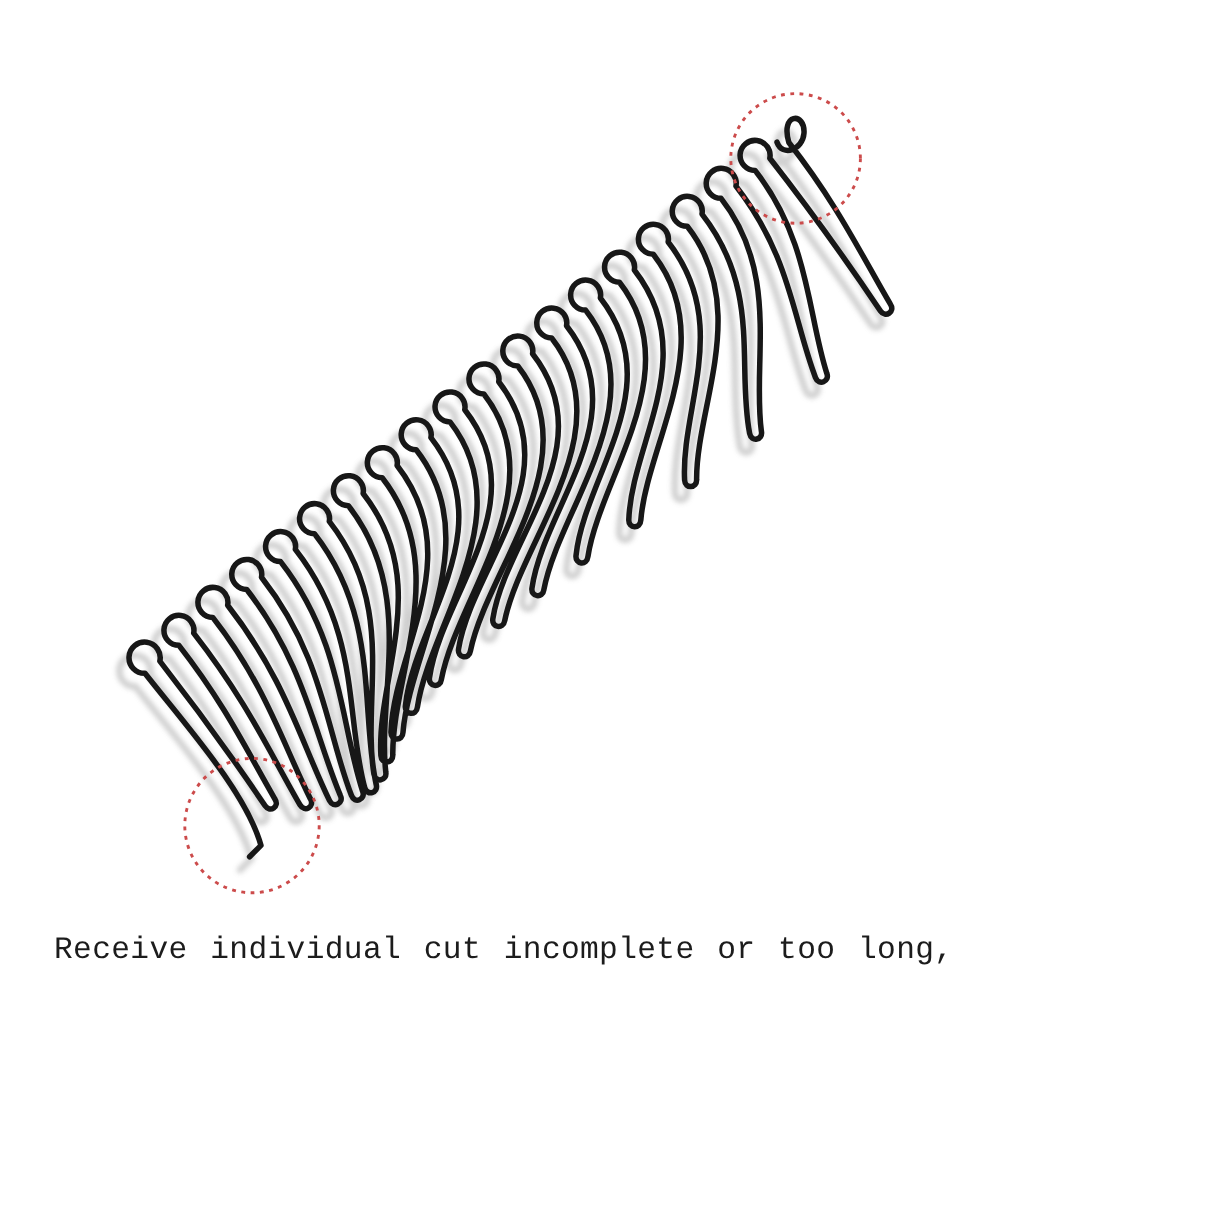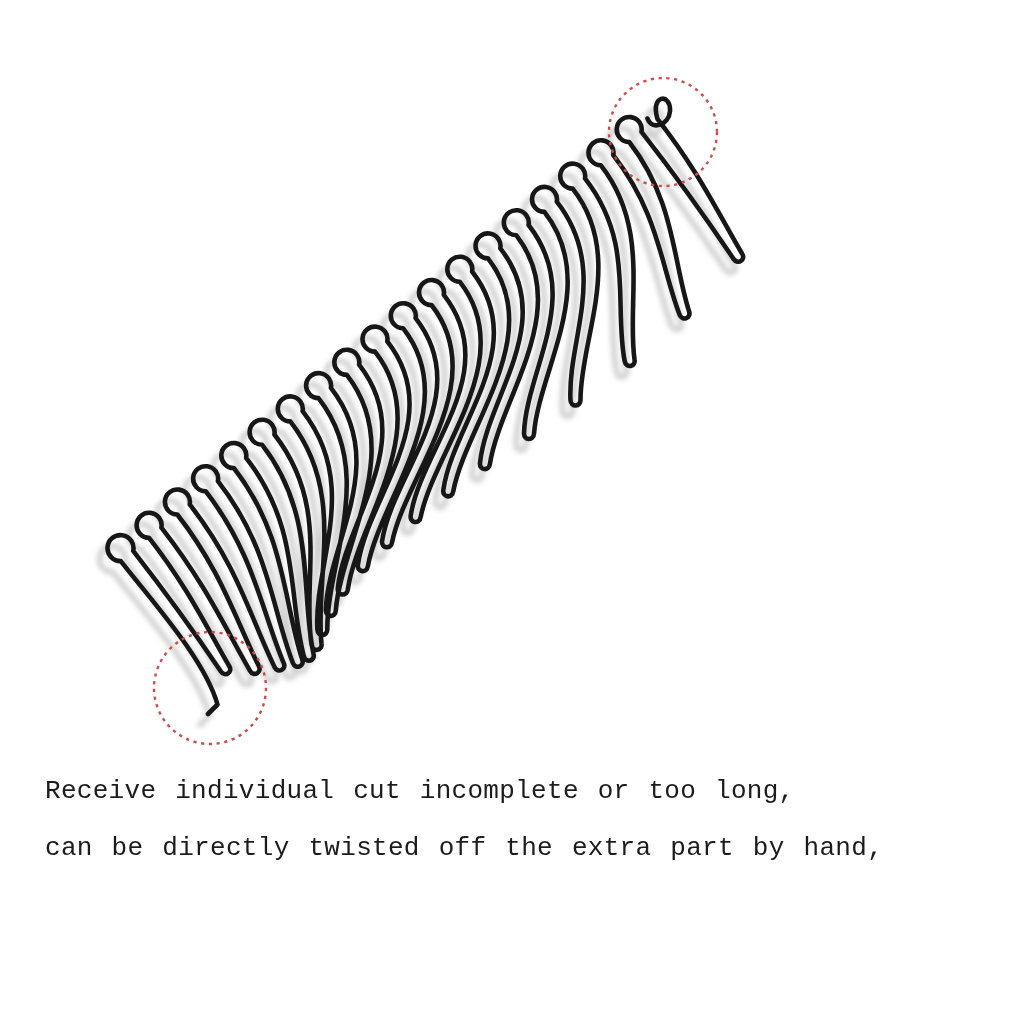--- a/index.html
+++ b/index.html
@@ -44,16 +44,15 @@
       </filter>
     </defs>
     <path id="comb-shadow" fill="none" filter="url(#softblur)" d="M 208.0 714.0 L 217.5 704.5 C 205 660 154.7 604.4 120.8 561.1 A 13 13 0 1 1 133.2 550.9 C 172.0 600.6 195.7 634.2 220.9 671.5 C 225.0 677.7 233.3 672.1 229.1 665.9 C 206.5 626.9 187.9 587.5 149.1 537.8 A 12.5 12.5 0 1 1 161.4 527.6 C 205.4 583.9 224.5 626.6 250.0 670.8 C 253.8 677.3 262.4 672.3 258.7 665.8 C 235.8 620.1 221.3 570.8 177.3 514.5 A 12.5 12.5 0 1 1 189.7 504.4 C 237.8 565.9 250.2 617.0 274.6 667.2 C 277.9 673.9 286.9 669.5 283.6 662.8 C 261.9 611.3 253.6 552.8 205.6 491.2 A 12.5 12.5 0 1 1 217.9 481.1 C 269.6 547.3 271.3 607.0 292.9 663.0 C 295.5 670.0 304.9 666.4 302.2 659.4 C 283.5 602.4 285.5 534.2 233.8 468.0 A 12.5 12.5 0 1 1 246.1 457.8 C 300.7 527.6 287.5 595.2 303.9 656.3 C 305.8 663.6 315.5 661.0 313.5 653.8 C 300.0 591.8 316.6 514.5 262.0 444.7 A 12.5 12.5 0 1 1 274.4 434.5 C 331.0 507.0 301.4 580.2 311.6 645.0 C 312.8 652.5 322.7 650.9 321.5 643.5 C 314.2 578.1 346.9 493.9 290.3 421.4 A 12.5 12.5 0 1 1 302.6 411.2 C 360.8 485.7 313.8 562.2 317.4 629.6 C 317.7 637.1 327.7 636.6 327.3 629.1 C 326.8 561.5 376.7 472.6 318.5 398.1 A 12.5 12.5 0 1 1 330.9 387.9 C 390.1 463.7 328.2 541.4 325.8 610.1 C 325.6 617.6 335.6 617.9 335.8 610.4 C 341.2 541.9 406.0 450.6 346.8 374.8 A 12.5 12.5 0 1 1 359.1 364.7 C 419.1 441.5 345.1 519.1 337.8 588.3 C 337.0 595.8 347.0 596.8 347.8 589.4 C 358.0 520.5 435.0 428.3 375.0 351.6 A 12.5 12.5 0 1 1 387.3 341.4 C 447.6 418.5 367.6 495.7 357.9 564.9 C 356.9 572.3 366.8 573.7 367.8 566.3 C 380.5 497.5 463.5 405.4 403.2 328.3 A 12.5 12.5 0 1 1 415.6 318.1 C 475.8 395.2 393.1 471.9 382.1 540.9 C 381.0 548.3 390.9 549.9 392.0 542.5 C 405.9 473.9 491.7 382.1 431.5 305.0 A 12.5 12.5 0 1 1 443.8 294.8 C 503.6 371.3 421.5 447.2 410.7 515.6 C 409.5 523.1 419.4 524.6 420.6 517.2 C 434.4 449.2 519.5 358.2 459.7 281.7 A 12.5 12.5 0 1 1 472.1 271.5 C 531.0 347.0 452.9 422.3 443.3 490.1 C 442.3 497.5 452.2 498.9 453.2 491.5 C 465.7 424.2 546.9 333.9 488.0 258.4 A 12.5 12.5 0 1 1 500.3 248.3 C 558.0 322.1 487.0 396.4 480.0 463.0 C 479.2 470.4 489.1 471.5 489.9 464.0 C 499.9 397.8 573.9 309.0 516.2 235.2 A 12.5 12.5 0 1 1 528.6 225.0 C 584.1 296.1 526.3 368.7 524.0 433.1 C 523.7 440.6 533.7 441.0 534.0 433.5 C 539.2 369.1 600.0 283.0 544.4 211.9 A 12.5 12.5 0 1 1 556.8 201.7 C 609.8 269.6 567.3 338.7 570.5 400.1 C 570.9 407.6 580.9 407.1 580.5 399.6 C 580.2 338.0 625.7 256.4 572.7 188.6 A 12.5 12.5 0 1 1 585.0 178.4 C 634.7 242.0 613.7 304.8 624.7 361.3 C 626.1 368.7 636.0 366.8 634.5 359.4 C 626.5 302.3 650.6 228.9 600.9 165.3 A 12.5 12.5 0 1 1 613.3 155.1 C 658.8 213.4 660.7 265.4 679.6 314.7 C 682.3 321.7 691.7 318.1 689.0 311.1 C 672.8 260.7 674.7 200.3 629.2 142.0 A 12.5 12.5 0 1 1 641.5 131.9 C 682.4 184.2 707.2 219.8 733.7 259.1 C 737.9 265.3 746.2 259.7 742.0 253.5 C 717.9 212.5 698.3 171.1 657.4 118.8 C 650 94 671 93 670 111 C 669 125 652 131 647.5 118.5" stroke="#8f8f8f" stroke-width="5.3999999999999995" stroke-linecap="round" opacity="0.42" transform="translate(-8,11)"></path>
     <path id="comb-wire" fill="none" d="M 208.0 714.0 L 217.5 704.5 C 205 660 154.7 604.4 120.8 561.1 A 13 13 0 1 1 133.2 550.9 C 172.0 600.6 195.7 634.2 220.9 671.5 C 225.0 677.7 233.3 672.1 229.1 665.9 C 206.5 626.9 187.9 587.5 149.1 537.8 A 12.5 12.5 0 1 1 161.4 527.6 C 205.4 583.9 224.5 626.6 250.0 670.8 C 253.8 677.3 262.4 672.3 258.7 665.8 C 235.8 620.1 221.3 570.8 177.3 514.5 A 12.5 12.5 0 1 1 189.7 504.4 C 237.8 565.9 250.2 617.0 274.6 667.2 C 277.9 673.9 286.9 669.5 283.6 662.8 C 261.9 611.3 253.6 552.8 205.6 491.2 A 12.5 12.5 0 1 1 217.9 481.1 C 269.6 547.3 271.3 607.0 292.9 663.0 C 295.5 670.0 304.9 666.4 302.2 659.4 C 283.5 602.4 285.5 534.2 233.8 468.0 A 12.5 12.5 0 1 1 246.1 457.8 C 300.7 527.6 287.5 595.2 303.9 656.3 C 305.8 663.6 315.5 661.0 313.5 653.8 C 300.0 591.8 316.6 514.5 262.0 444.7 A 12.5 12.5 0 1 1 274.4 434.5 C 331.0 507.0 301.4 580.2 311.6 645.0 C 312.8 652.5 322.7 650.9 321.5 643.5 C 314.2 578.1 346.9 493.9 290.3 421.4 A 12.5 12.5 0 1 1 302.6 411.2 C 360.8 485.7 313.8 562.2 317.4 629.6 C 317.7 637.1 327.7 636.6 327.3 629.1 C 326.8 561.5 376.7 472.6 318.5 398.1 A 12.5 12.5 0 1 1 330.9 387.9 C 390.1 463.7 328.2 541.4 325.8 610.1 C 325.6 617.6 335.6 617.9 335.8 610.4 C 341.2 541.9 406.0 450.6 346.8 374.8 A 12.5 12.5 0 1 1 359.1 364.7 C 419.1 441.5 345.1 519.1 337.8 588.3 C 337.0 595.8 347.0 596.8 347.8 589.4 C 358.0 520.5 435.0 428.3 375.0 351.6 A 12.5 12.5 0 1 1 387.3 341.4 C 447.6 418.5 367.6 495.7 357.9 564.9 C 356.9 572.3 366.8 573.7 367.8 566.3 C 380.5 497.5 463.5 405.4 403.2 328.3 A 12.5 12.5 0 1 1 415.6 318.1 C 475.8 395.2 393.1 471.9 382.1 540.9 C 381.0 548.3 390.9 549.9 392.0 542.5 C 405.9 473.9 491.7 382.1 431.5 305.0 A 12.5 12.5 0 1 1 443.8 294.8 C 503.6 371.3 421.5 447.2 410.7 515.6 C 409.5 523.1 419.4 524.6 420.6 517.2 C 434.4 449.2 519.5 358.2 459.7 281.7 A 12.5 12.5 0 1 1 472.1 271.5 C 531.0 347.0 452.9 422.3 443.3 490.1 C 442.3 497.5 452.2 498.9 453.2 491.5 C 465.7 424.2 546.9 333.9 488.0 258.4 A 12.5 12.5 0 1 1 500.3 248.3 C 558.0 322.1 487.0 396.4 480.0 463.0 C 479.2 470.4 489.1 471.5 489.9 464.0 C 499.9 397.8 573.9 309.0 516.2 235.2 A 12.5 12.5 0 1 1 528.6 225.0 C 584.1 296.1 526.3 368.7 524.0 433.1 C 523.7 440.6 533.7 441.0 534.0 433.5 C 539.2 369.1 600.0 283.0 544.4 211.9 A 12.5 12.5 0 1 1 556.8 201.7 C 609.8 269.6 567.3 338.7 570.5 400.1 C 570.9 407.6 580.9 407.1 580.5 399.6 C 580.2 338.0 625.7 256.4 572.7 188.6 A 12.5 12.5 0 1 1 585.0 178.4 C 634.7 242.0 613.7 304.8 624.7 361.3 C 626.1 368.7 636.0 366.8 634.5 359.4 C 626.5 302.3 650.6 228.9 600.9 165.3 A 12.5 12.5 0 1 1 613.3 155.1 C 658.8 213.4 660.7 265.4 679.6 314.7 C 682.3 321.7 691.7 318.1 689.0 311.1 C 672.8 260.7 674.7 200.3 629.2 142.0 A 12.5 12.5 0 1 1 641.5 131.9 C 682.4 184.2 707.2 219.8 733.7 259.1 C 737.9 265.3 746.2 259.7 742.0 253.5 C 717.9 212.5 698.3 171.1 657.4 118.8 C 650 94 671 93 670 111 C 669 125 652 131 647.5 118.5" stroke="#171717" stroke-width="4.6" stroke-linecap="round" stroke-linejoin="round"></path>
     <circle id="hl-top" fill="none" cx="663" cy="132" r="54" stroke="#cc4b4b" stroke-width="2.4" stroke-dasharray="3.2 4.6"></circle>
     <circle id="hl-bottom" fill="none" cx="210" cy="688" r="56" stroke="#cc4b4b" stroke-width="2.4" stroke-dasharray="3.2 4.6"></circle>
   </svg>
 
   <div class="caption" style="color: rgb(28, 28, 28);">
     <p>Receive individual cut incomplete or too long,</p>
-    <p>can be directly twisted off the extra part by hand,</p>
   </div>
 
 </div>
 
 </body></html>

